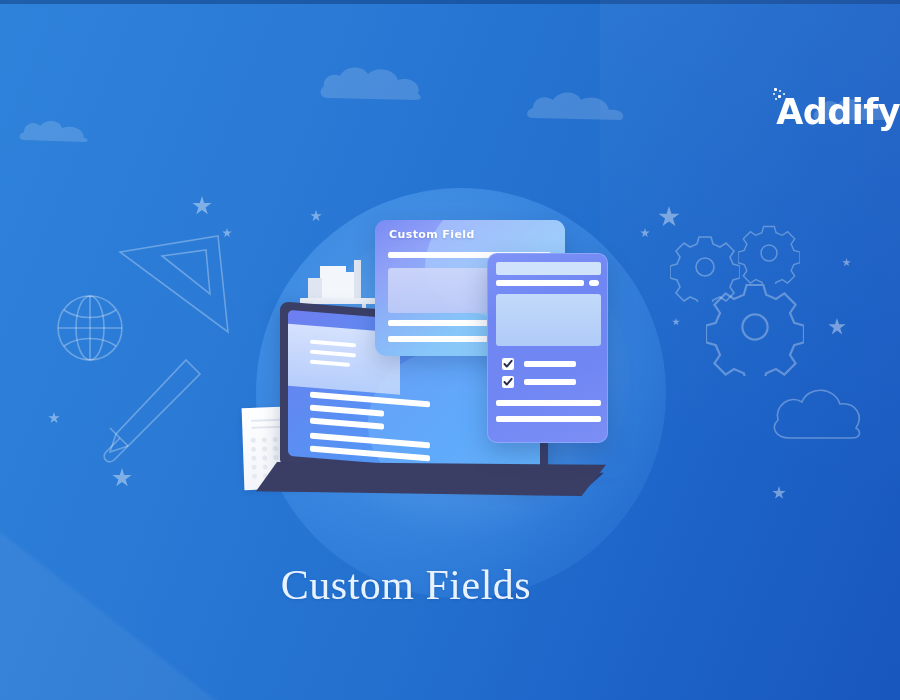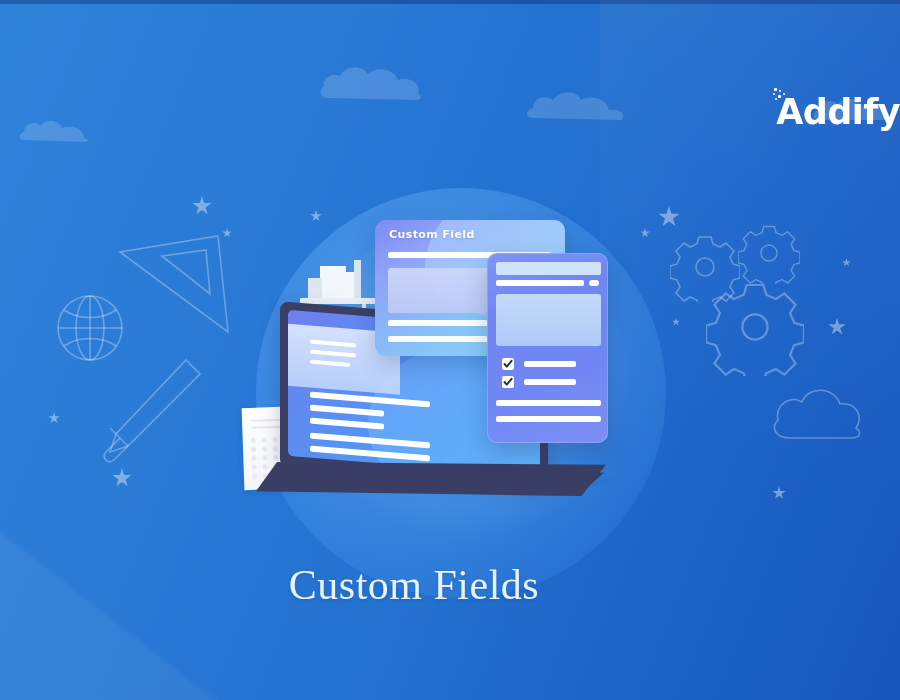--- a/index.html
+++ b/index.html
@@ -74,21 +74,21 @@
   }
   .logo .dots{
     position:absolute; left:-3px; top:-4px; width:18px; height:18px;
   }
   .logo .dots i{
     position:absolute; display:block; background:#fff; border-radius:1px;
   }
 
   
   .title{
-    position:absolute; left:8px; top:561px; width:812px; text-align:center;
+    position:absolute; left:0; top:561px; width:812px; text-align:center;
     font-family:"Liberation Serif", serif;
     font-size:42px; color:#e9f3ff; letter-spacing:.5px;
     text-shadow:0 1px 3px rgba(10,40,90,.18);
   }
 
   
   .stage{ position:absolute; left:0; top:0; width:900px; height:700px; }
 
   
   .shelf{ position:absolute; left:300px; top:258px; }

